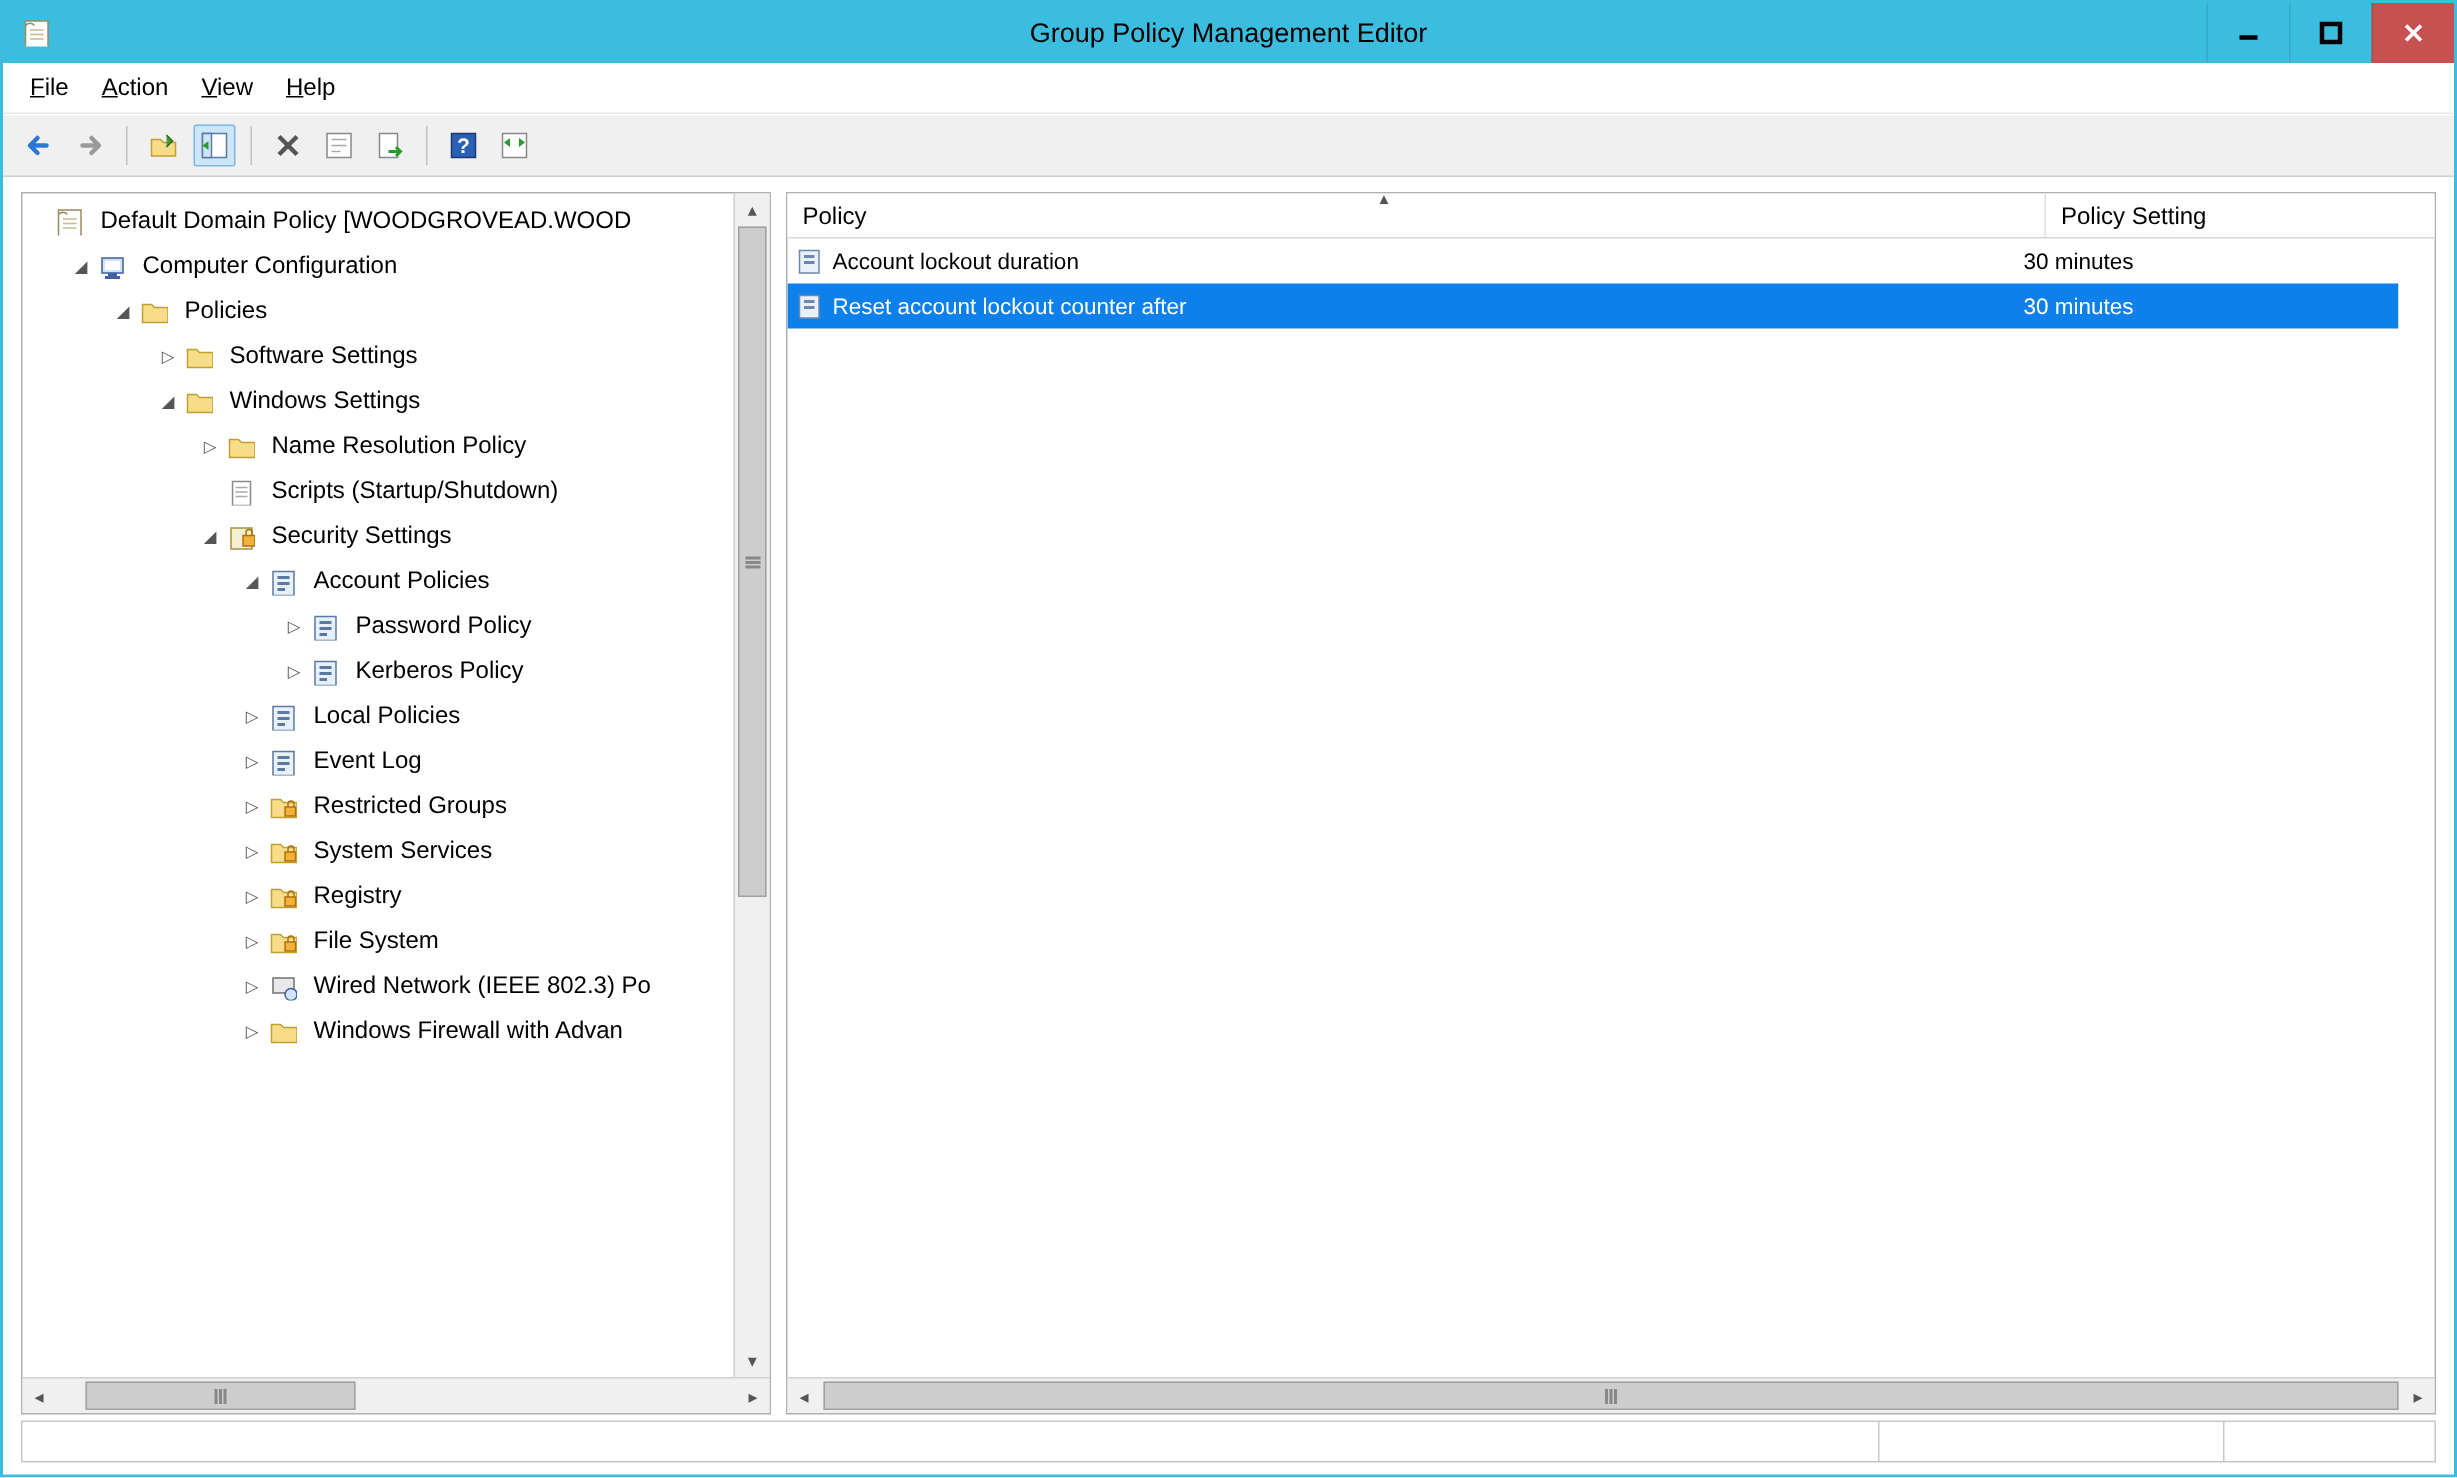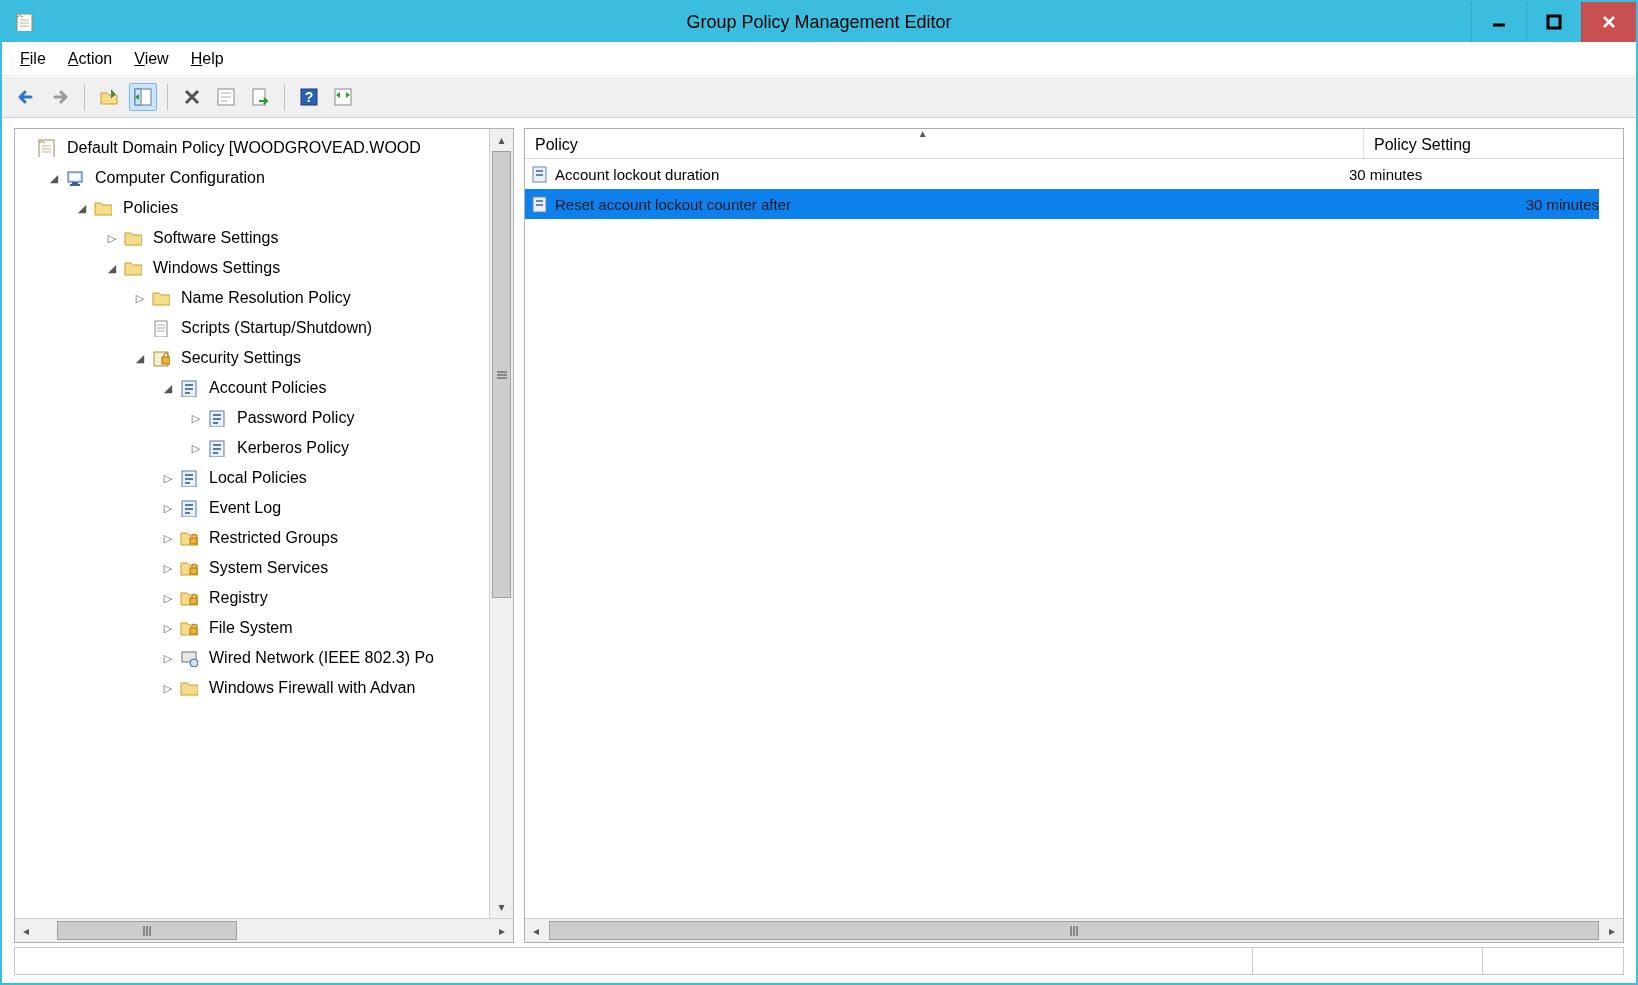--- a/index.html
+++ b/index.html
@@ -52,21 +52,21 @@
 .right-header .col { padding:4px 10px 4px 10px; display:flex; align-items:flex-end; }
 .right-header .col.policy { flex:1; position:relative; }
 .right-header .col.setting { width:260px; border-left:1px solid #e0e0e0;margin-left:20px; }
 .sort-arrow { position:absolute; left:48%; top:-1px; font-size:10px; color:#555; }
 
 .list { flex:1; overflow:hidden; }
 .row { display:flex; height:30px; align-items:center; }
 .row .c1 { flex:1; display:flex; align-items:center; padding-left:6px; gap:6px; }
 .row .c2 { width:260px; padding-left:10px; }
 .row.selected { background:#0d80ec; color:#fff; }
-.row.selected .c1, .row.selected .c2 { color:#0f172a;text-align:right; }
+.row.selected .c1, .row.selected .c2 { color:#ffffff; }
 .row .item-icon { width:18px; height:18px; flex:none; display:flex; align-items:center; justify-content:center; }
 
 .status { height:28px; border:1px solid #c8c8c8; margin:0 12px 8px 12px; display:flex; }
 .status div { border-right:1px solid #c8c8c8; }
 .status div.fill { flex:1; }
 .status div.s1 { width:230px; }
 .status div.s2 { width:140px; border-right:none; }
 
 svg { display:block; }
 

